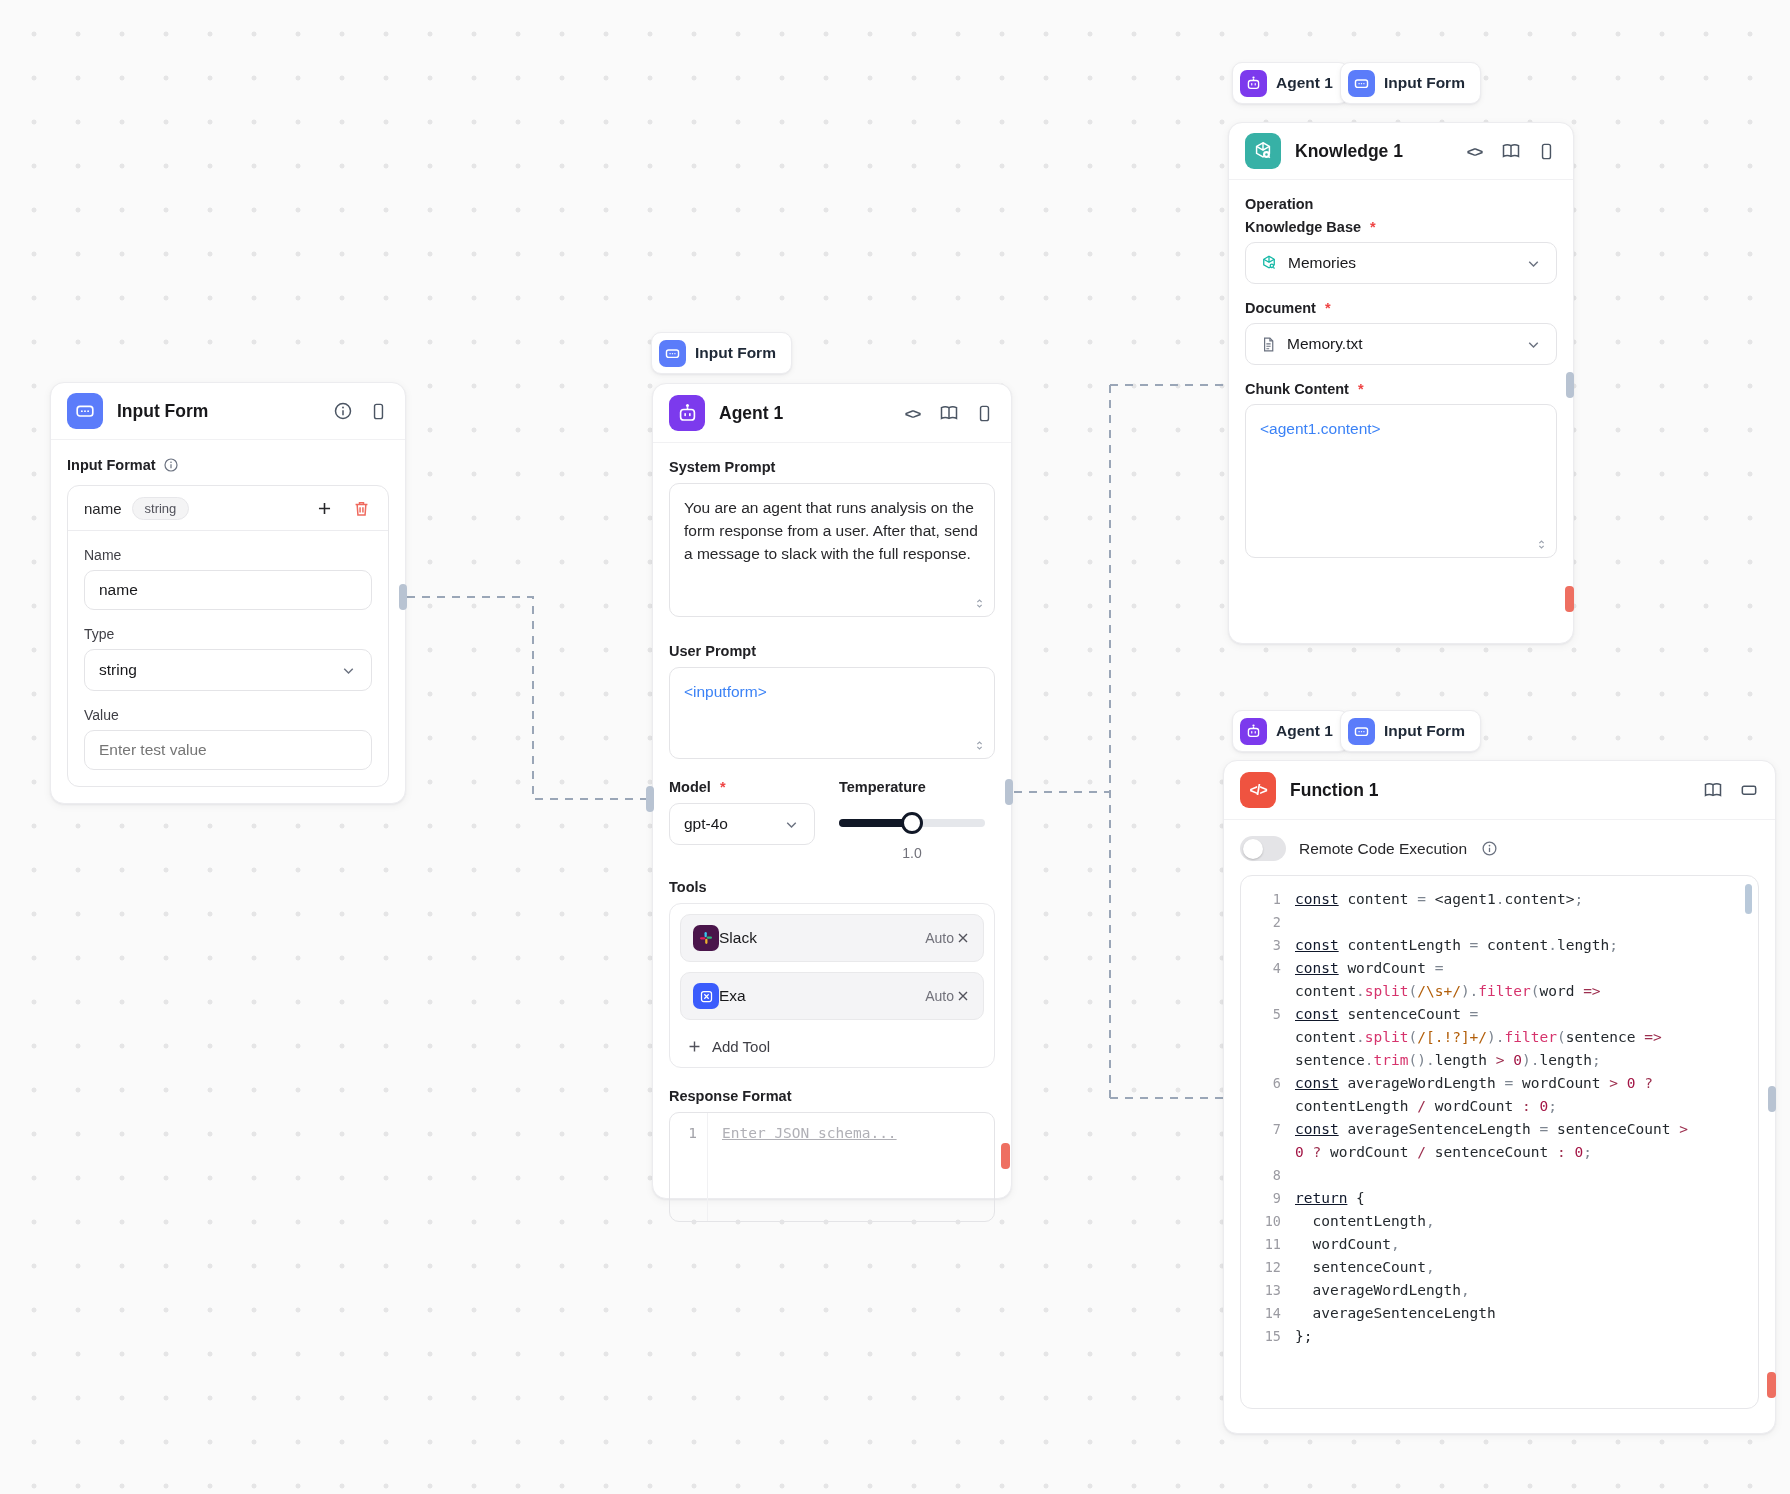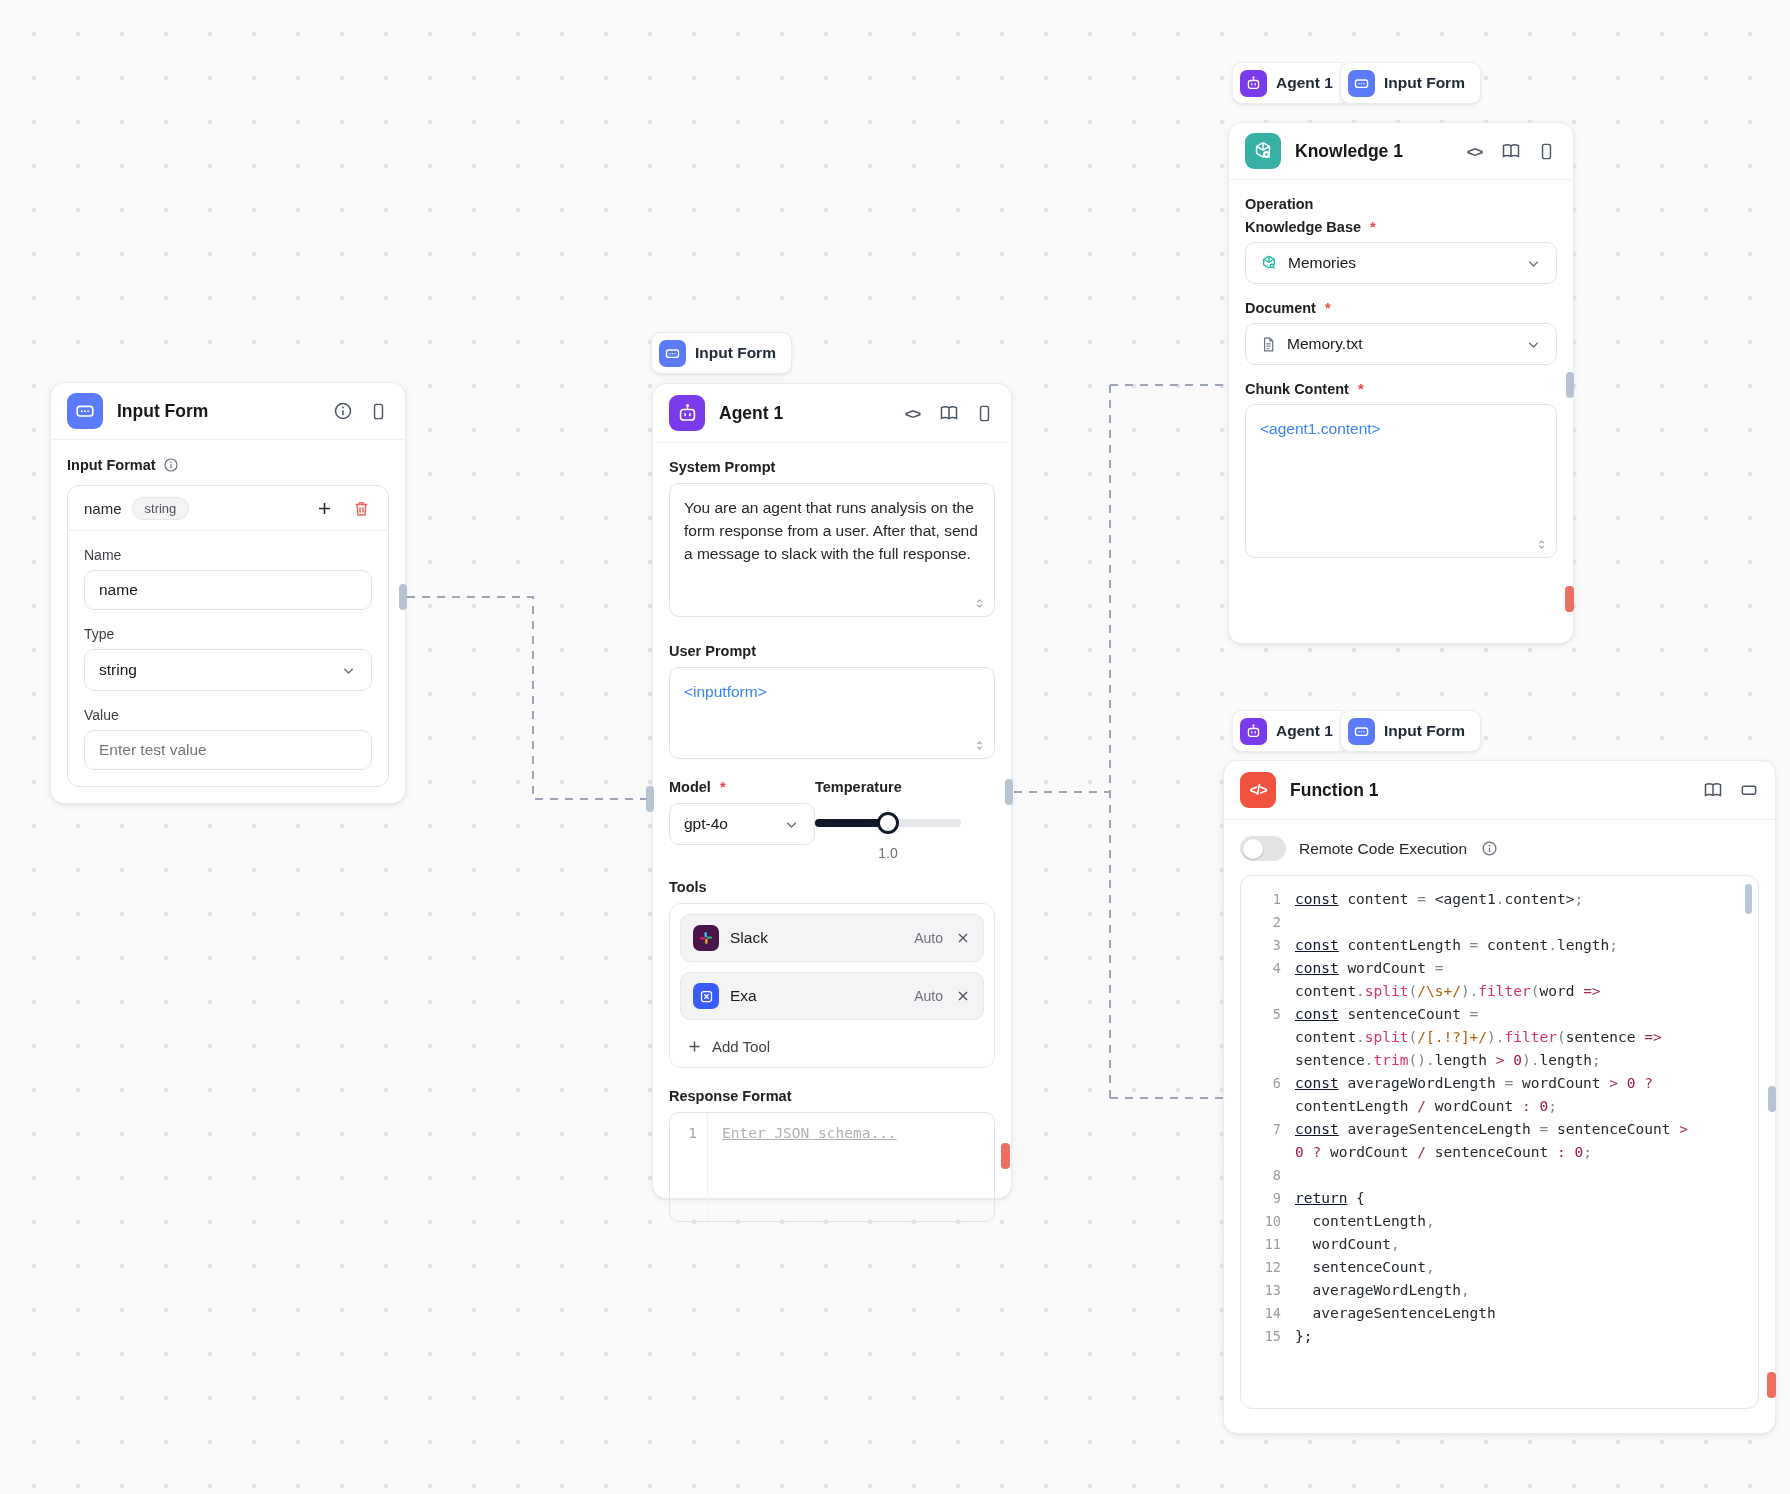--- a/index.html
+++ b/index.html
@@ -44,21 +44,21 @@
   }
   .badge .tile{width:27px;height:27px;border-radius:7px;}
   
   .group{border:1px solid #e7e7ea;border-radius:12px;overflow:hidden;}
   .group-head{display:flex;align-items:center;height:44px;padding:0 16px;border-bottom:1px solid #ececef;gap:10px;}
   .group-body{padding:16px;}
   .pillbadge{background:#f4f4f5;border:1px solid #e7e7ea;border-radius:999px;padding:3px 12px;font-size:13px;color:#52525b;}
   .ghead-actions{margin-left:auto;display:flex;align-items:center;gap:16px;}
   
   .tools-box{border:1px solid #e9e9ec;border-radius:12px;padding:10px;}
-  .tool-row{display:flex;align-items:center;gap:11px;height:46px;background:#f4f4f6;border:1px solid #e9e9eb;border-radius:10px;padding:0 12px;margin-bottom:10px;}
+  .tool-row{display:flex;align-items:center;height:46px;background:#f4f4f6;border:1px solid #e9e9eb;border-radius:10px;padding:0 12px;margin-bottom:10px;}
   .tool-name{font-size:15.5px;color:#18181b;}
   .tool-auto{margin-left:auto;color:#71717a;font-size:14px;}
   .addtool{display:flex;align-items:center;gap:9px;padding:8px 6px 2px;color:#3f3f46;font-size:15px;cursor:pointer;}
   
   .slider{position:relative;width:146px;height:40px;}
   .track{position:absolute;top:16px;left:0;width:100%;height:8px;border-radius:999px;background:#e5e7eb;}
   .track-fill{position:absolute;top:16px;left:0;width:50%;height:8px;border-radius:999px;background:#111827;}
   .knob{position:absolute;top:9px;left:calc(50% - 11px);width:22px;height:22px;border-radius:50%;background:#fff;border:3.5px solid #111827;box-sizing:border-box;}
   .slider-val{font-size:14px;color:#71717a;text-align:center;width:146px;margin-top:2px;}
   .toggle{width:46px;height:25px;border-radius:999px;background:#e4e4e7;position:relative;flex:0 0 auto;cursor:pointer;}
@@ -228,21 +228,21 @@
       <div class="sec-lbl">User Prompt</div>
       <div class="ta" style="height:66px;margin-bottom:20px;">
         <span class="token">&lt;inputform&gt;</span>
         <span class="resize">
           <svg width="13" height="13" viewBox="0 0 24 24" fill="none" stroke="currentColor" stroke-width="2.2">
               <path d="M8 9.5L12 5.5l4 4"></path>
               <path d="M8 14.5l4 4 4-4"></path>
             </svg>
         </span>
       </div>
-      <div style="display:flex;margin-bottom:18px;">
+      <div style="display:flex;gap:24px;margin-bottom:18px;">
         <div style="width:146px;">
           <div class="sec-lbl">
               <span>Model</span>
               <span class="req">*</span>
             </div>
           <div class="sel">
             <span>gpt-4o</span>
             <span class="chev">
                 <svg width="17" height="17" viewBox="0 0 24 24" fill="none" stroke="currentColor" stroke-width="2">
                   <path d="M6 9.5l6 6 6-6"></path>

